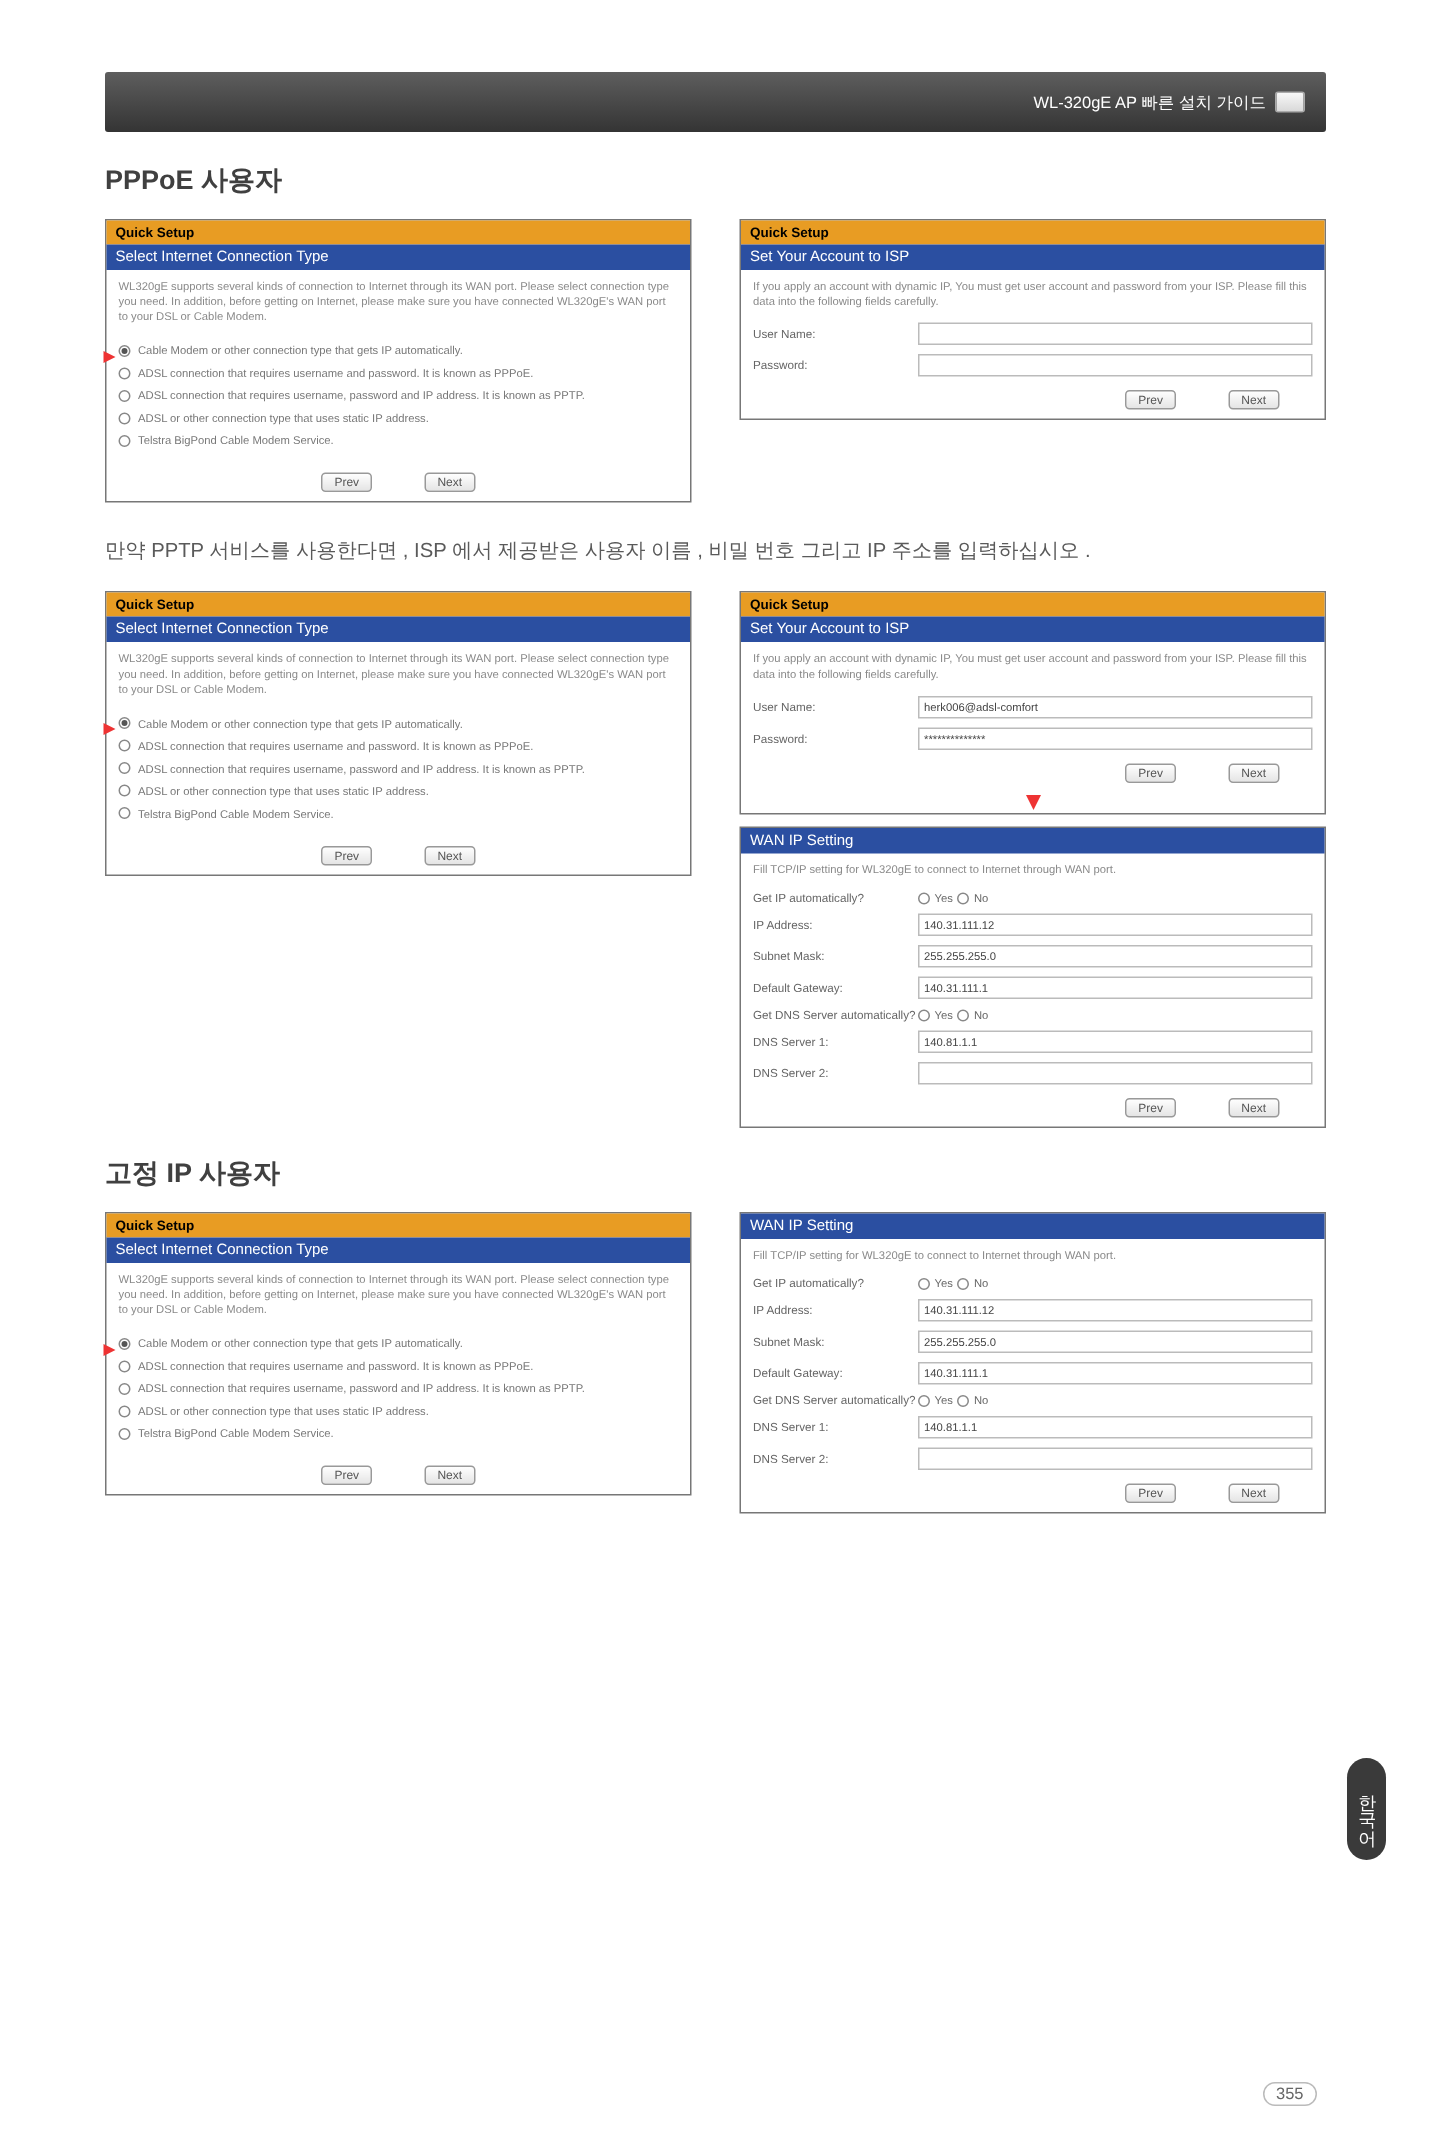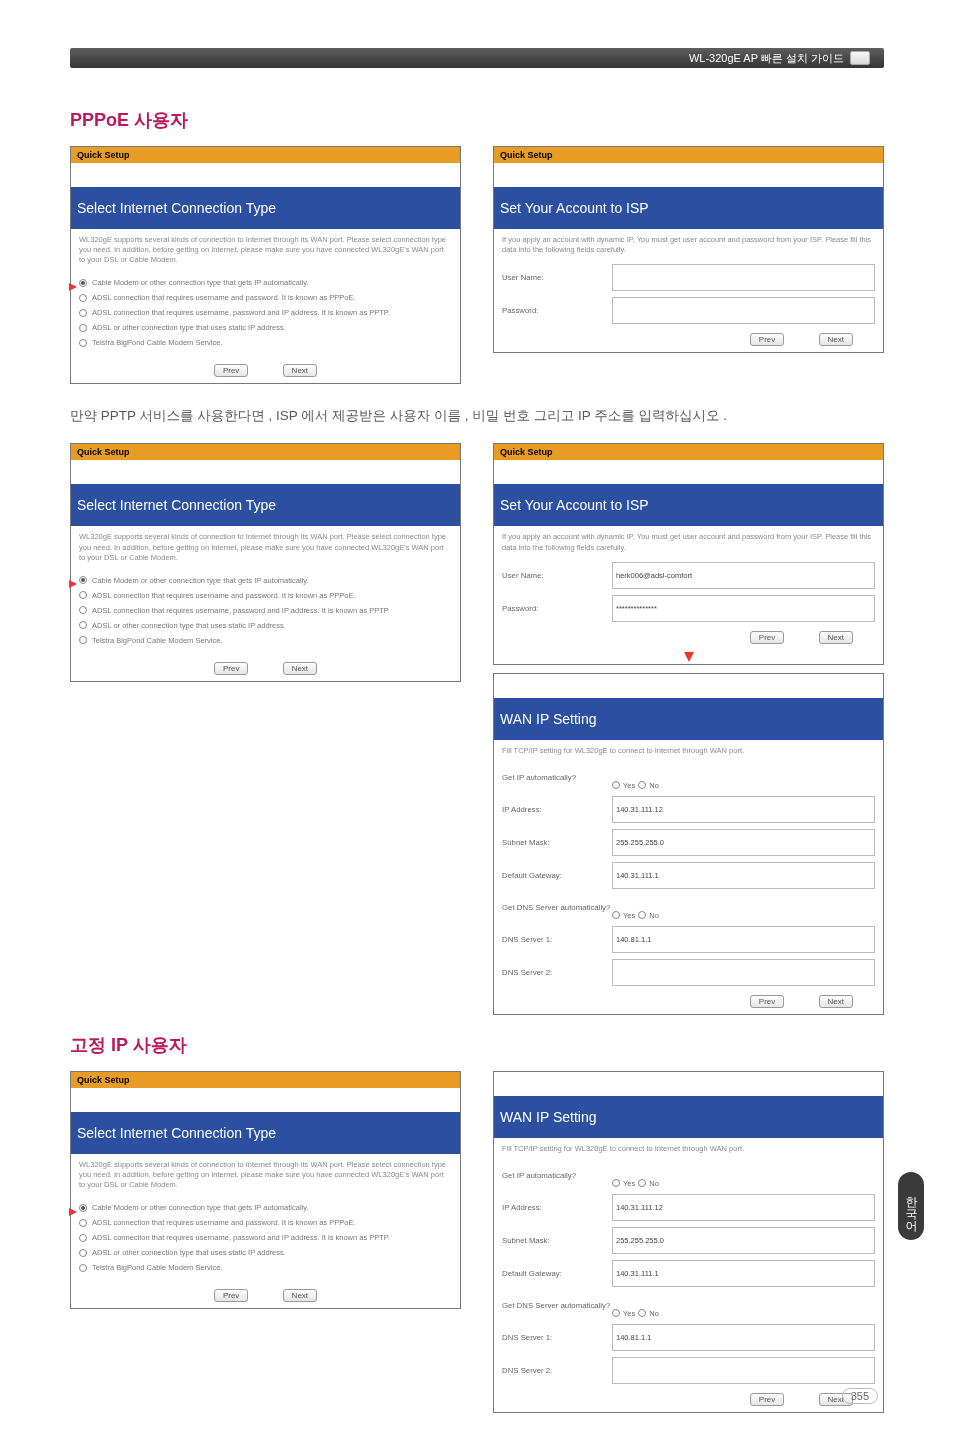--- a/index.html
+++ b/index.html
@@ -10,21 +10,21 @@
     font-family: "Malgun Gothic", "Apple SD Gothic Neo", Arial, sans-serif;
     color: #333;
     position: relative;
     padding: 48px 70px 30px 70px;
   }
   .header-bar {
     position: absolute;
     top: 48px;
     left: 70px;
     right: 70px;
-    height: 20px;
+    height: 40px;
     background: linear-gradient(to bottom, #5e5e5e 0%, #343434 100%);
     color: #fff;
     font-size: 11px;
     display: flex;
     align-items: center;
     justify-content: flex-end;
     padding: 0 14px;
     border-radius: 2px;
   }
   .header-bar .led {
@@ -32,21 +32,21 @@
     height: 14px;
     background: linear-gradient(#f7f7f7,#d9d9d9);
     border: 1px solid #aaa;
     border-radius: 2px;
     margin-left: 6px;
   }
   .content { margin-top: 60px; }
   h2.section-title {
     font-size: 18px;
     font-weight: 700;
-    color: #be185d;
+    color: #404040;
     margin: 10px 0 14px 0;
   }
   .body-text {
     font-size: 13.5px;
     color: #5a5a5a;
     line-height: 2.0;
     margin-bottom: 14px;
   }
   .figrow {
     display: flex;
@@ -64,23 +64,22 @@
   .panel .titlebar {
     background: #e89c23;
     color: #000;
     font-weight: 700;
     font-size: 9px;
     padding: 3px 6px;
   }
   .panel .bluehdr {
     background: #2b4fa1;
     color: #fff;
-    font-size: 14px;
-    padding: 13px 6px;
-    margin-top: 24px;
+    font-size: 10px;
+    padding: 3px 6px;
   }
   .panel .intro {
     padding: 6px 8px;
     line-height: 1.35;
     color: #8a8a8a;
     font-size: 7.5px;
   }
   .panel .radios { padding: 4px 8px 8px 8px; }
   .radiorow {
     display: flex;
@@ -122,21 +121,21 @@
   .form-row {
     display: flex;
     align-items: center;
     padding: 3px 8px;
   }
   .form-row .lbl { flex: 0 0 110px; font-size: 7.8px; color: #666; }
   .form-row .inp {
     flex: 1;
     border: 1px solid #bbb;
     background: #fff;
-    height: 27px;
+    height: 15px;
     font-size: 7.5px;
     padding: 0 3px;
     color: #444;
   }
   .arrow-red {
     position: relative;
     text-align: center;
   }
   .arrow-red::before {
     content: "";
@@ -166,21 +165,21 @@
   .footer-pg {
     position: absolute;
     right: 76px;
     bottom: 28px;
     font-size: 11px;
     color: #666;
     border: 1px solid #bbb;
     border-radius: 10px;
     padding: 1px 8px;
   }
-  .yesno { display:flex; align-items:center; gap:3px; font-size:7.5px; color:#666;margin-top:16px; }
+  .yesno { display:flex; align-items:flex-end; gap:3px; font-size:7.5px; color:#666; }
   .yesno .dot { width:8px;height:8px;border:1px solid #888;border-radius:50%;display:inline-block; }
   .redarrow-down {
     width:0;height:0;
     border-left:5px solid transparent;
     border-right:5px solid transparent;
     border-top:10px solid #e33;
     margin: 2px auto;
   }
 </style>
 </head>

